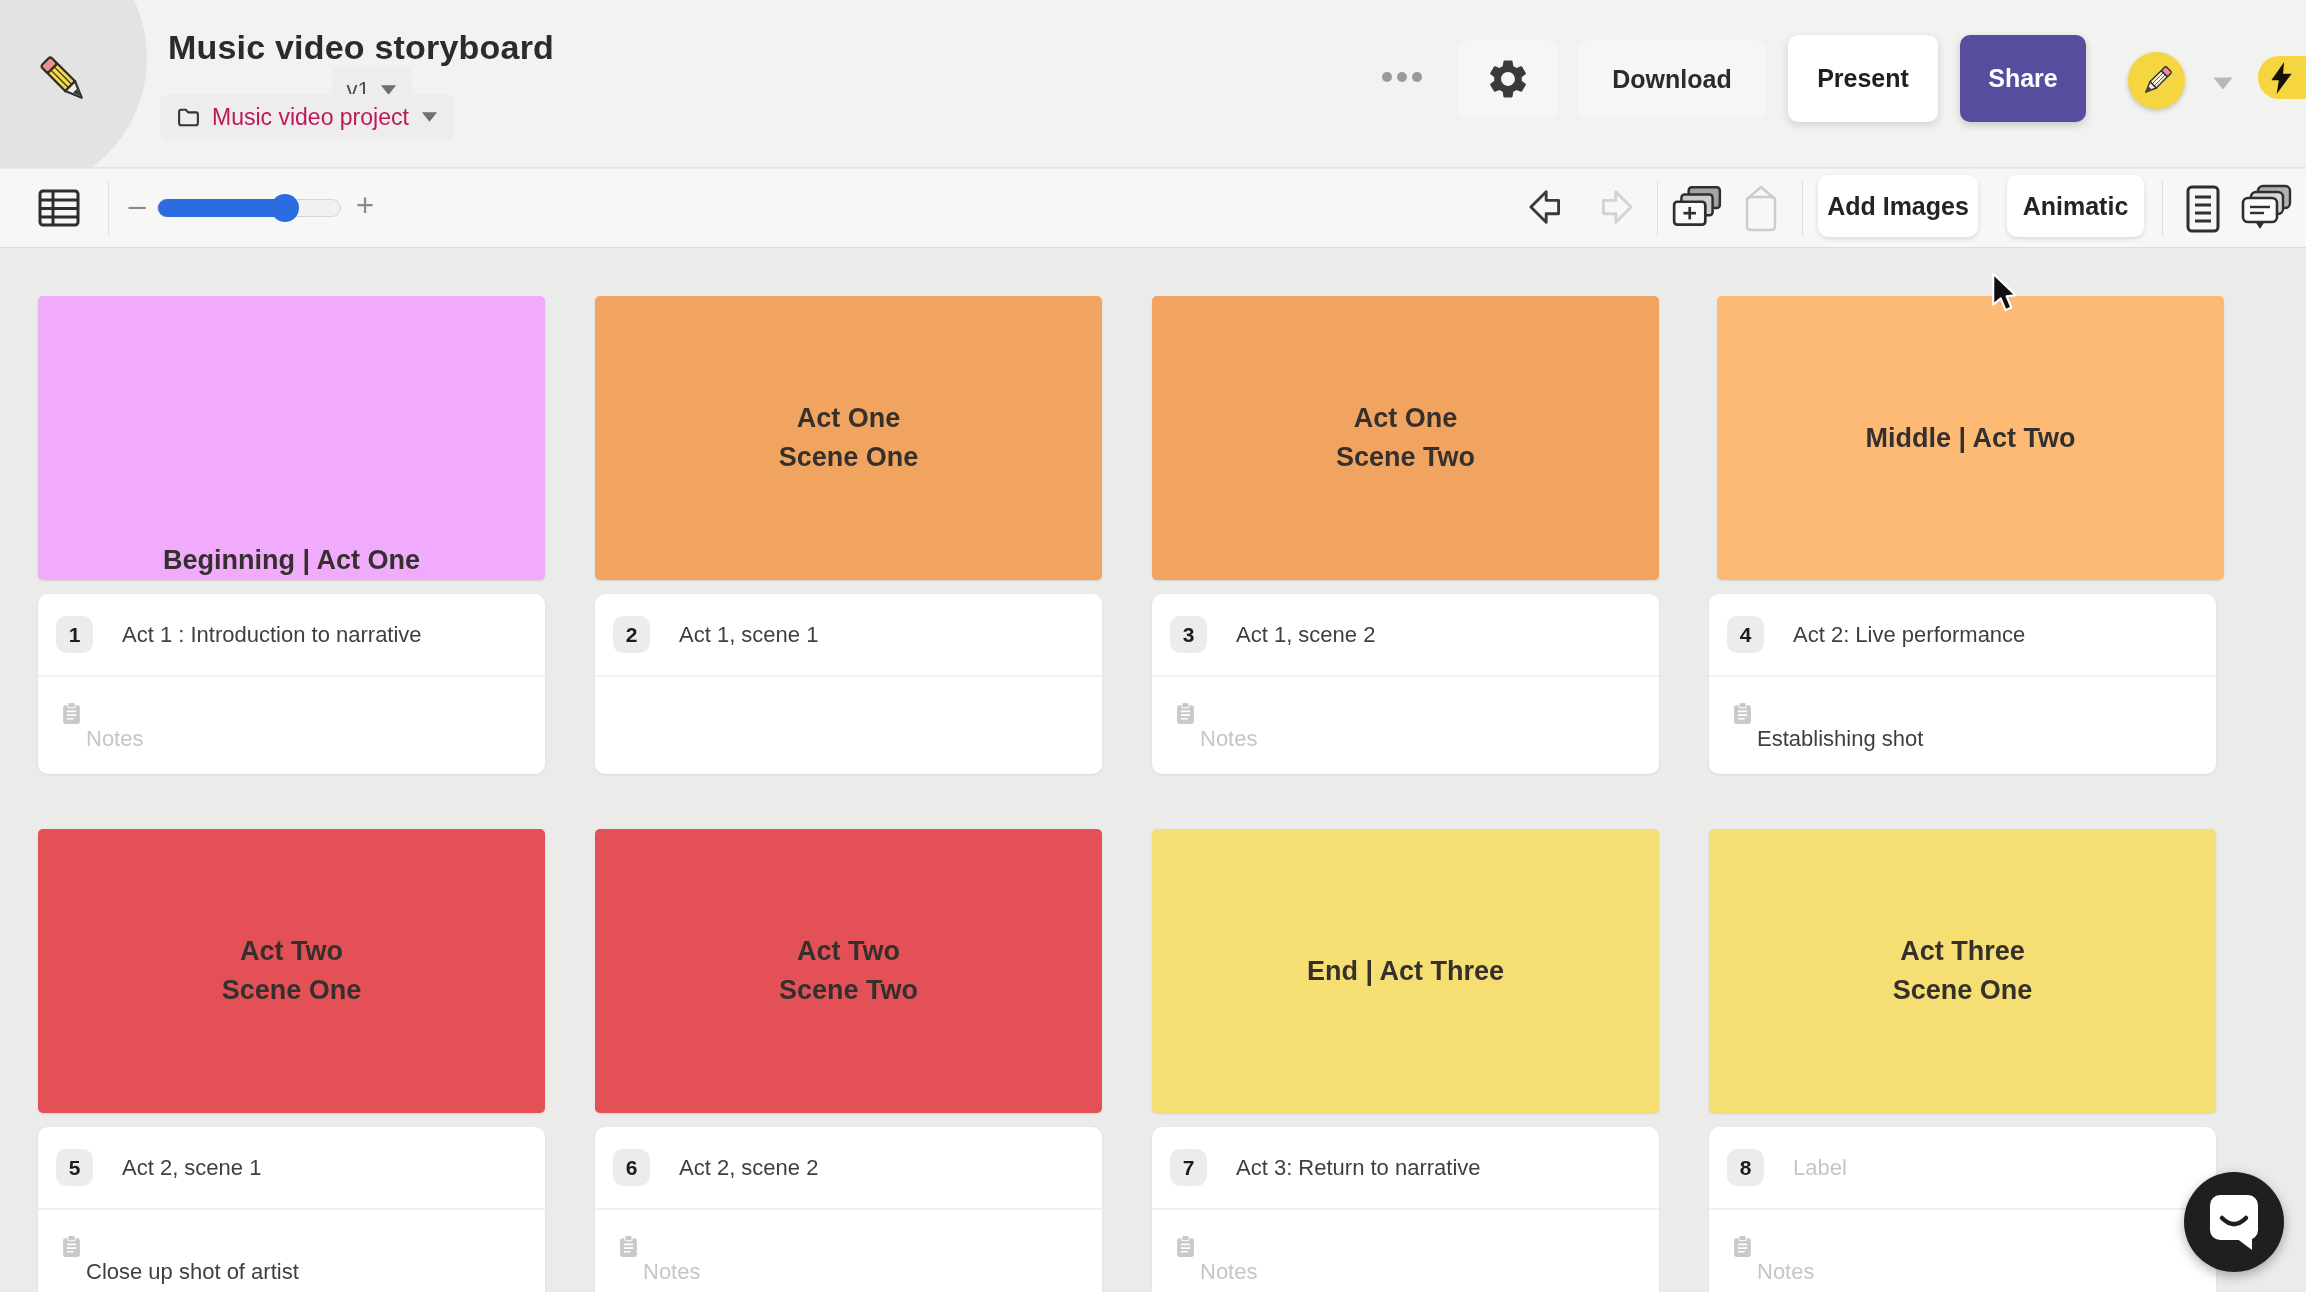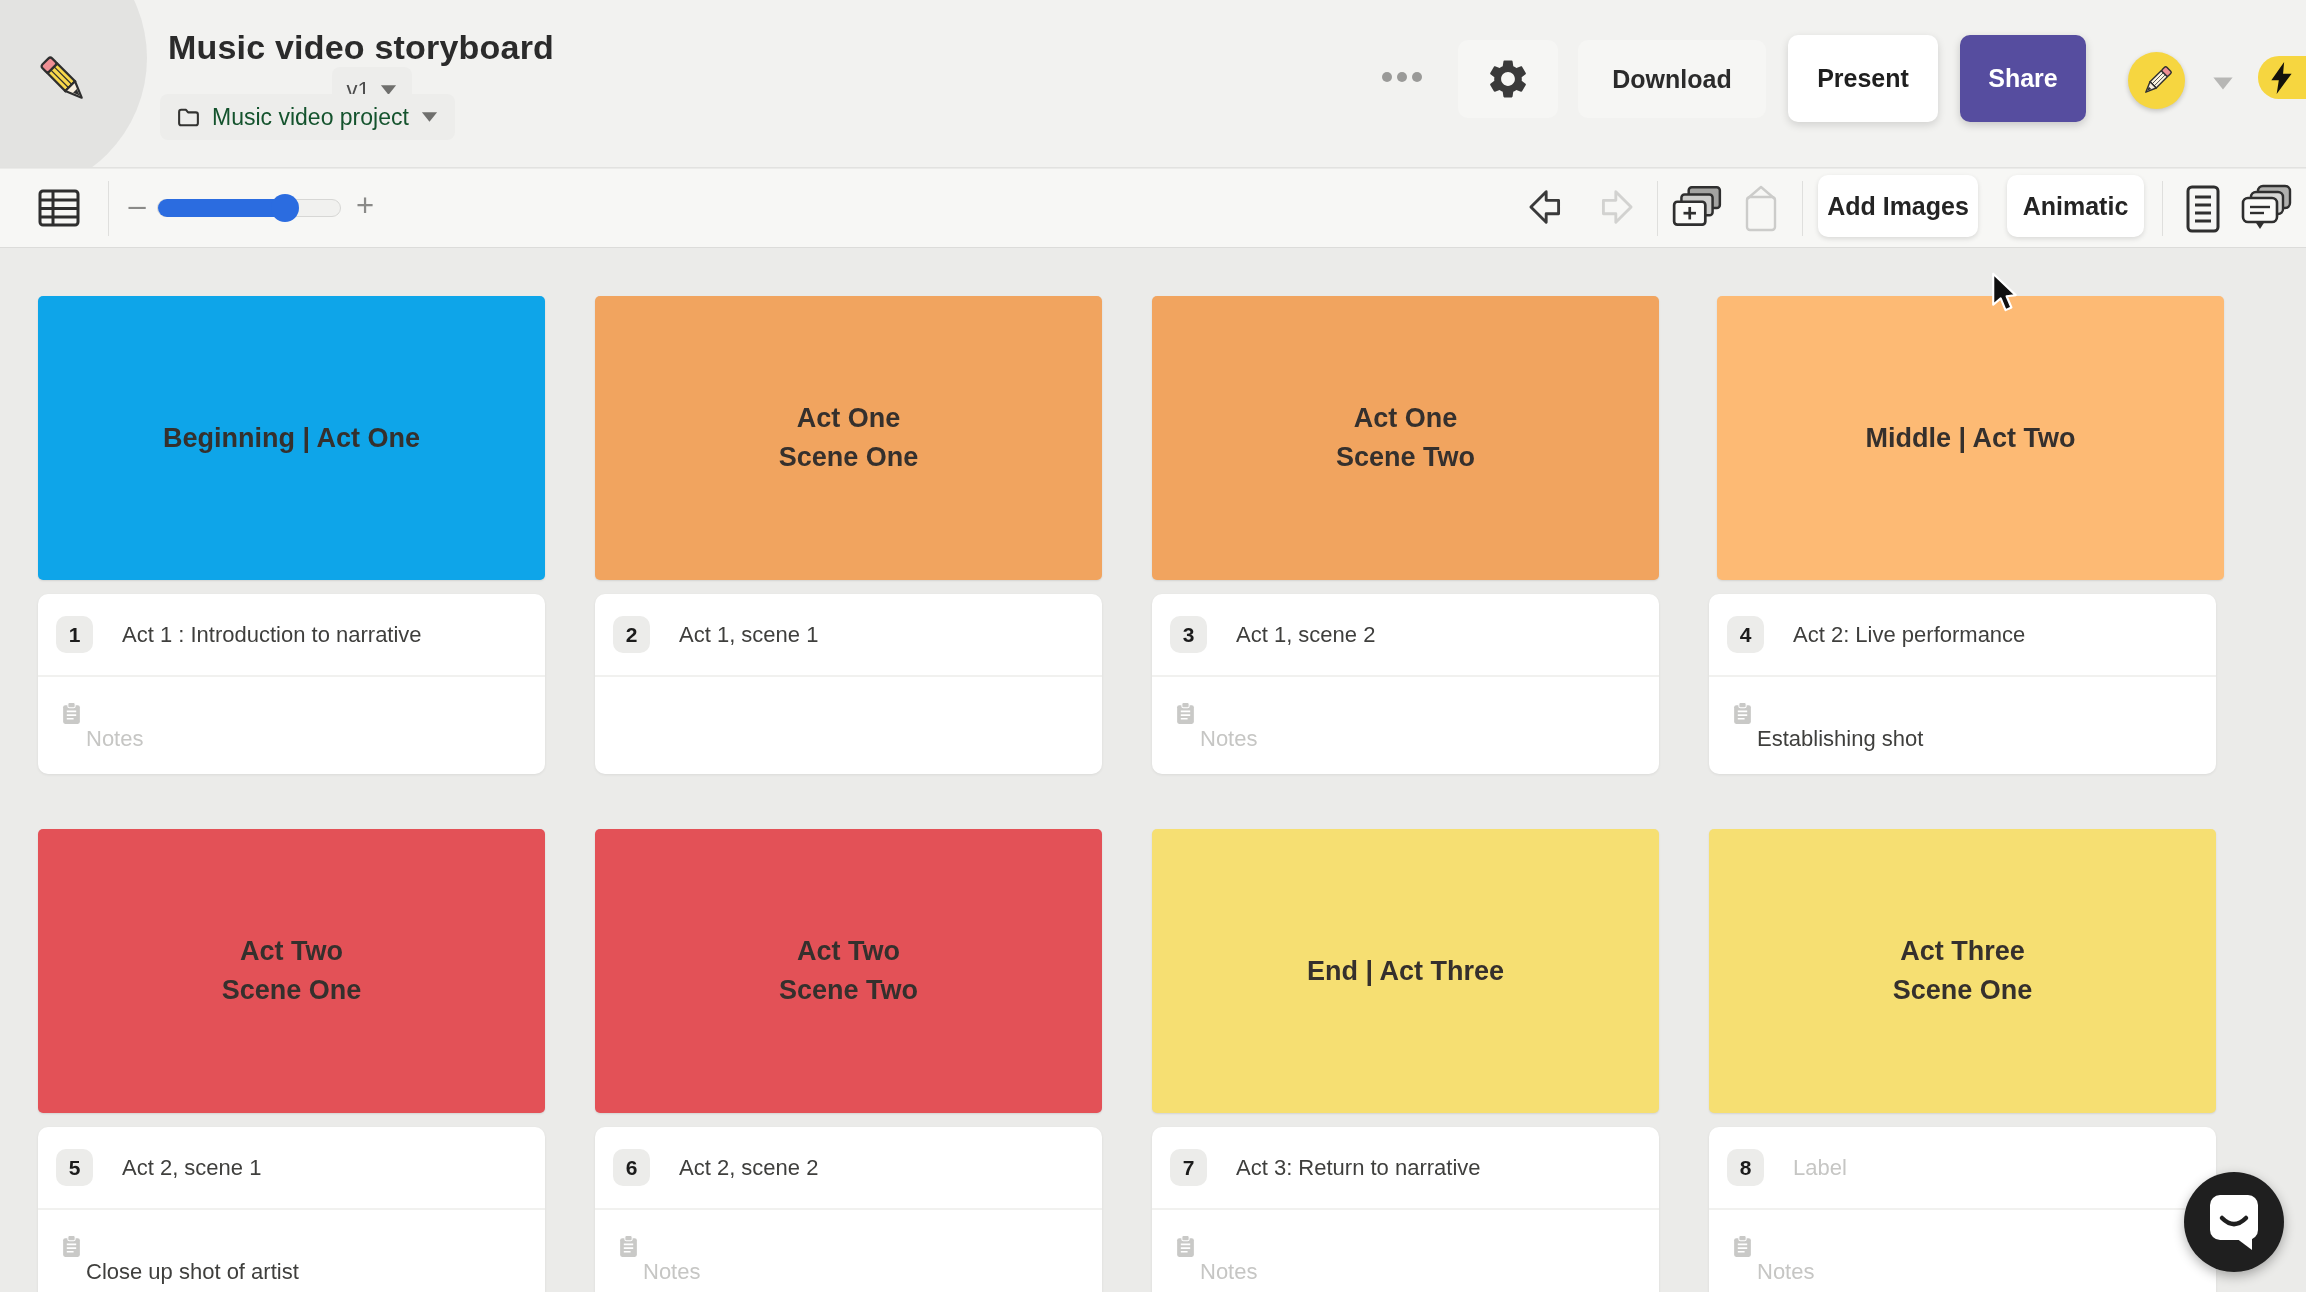--- a/index.html
+++ b/index.html
@@ -10,21 +10,21 @@
   .header { position:absolute; left:0; top:0; width:2306px; height:168px;
             background:#f2f2f0; border-bottom:1px solid #e2e2e0; overflow:hidden; z-index:5; }
   .logo-circle { position:absolute; left:-125px; top:-78px; width:272px; height:272px;
                  border-radius:50%; background:#e3e3e1; }
   .logo-pencil { position:absolute; left:34px; top:50px; width:60px; height:60px; }
   .title-row { position:absolute; left:168px; top:28px; display:flex; align-items:center;flex-direction:column; }
   .page-title { font-size:34px; font-weight:700; color:#2b2b2b; letter-spacing:.2px; }
   .chip { display:inline-flex; align-items:center; background:#ededeb; border-radius:8px; }
   .version-chip { margin-left:22px; height:45px; padding:0 14px; gap:9px; font-size:22px; color:#4c4c4c; }
   .project-chip { position:absolute; left:160px; top:94px; height:46px; padding:0 16px; gap:11px;
-                  font-size:23px; color:#14532d; }
+                  font-size:23px; color:#be185d; }
   .caret { width:19px; height:12px; }
   .caret path { fill:#6f6f6d; }
   .caret.light path { fill:#b7b7b5; }
   .ellipsis { position:absolute; left:1382px; top:72px; display:flex; gap:5px; }
   .ellipsis i { width:10px; height:10px; border-radius:50%; background:#9a9a98; }
   .hbtn { position:absolute; display:flex; align-items:center; justify-content:center;
           border-radius:10px; font-size:25px; font-weight:700; cursor:default; }
   .gear-btn { left:1458px; top:40px; width:100px; height:78px; background:#f6f6f4; }
   .download-btn { left:1578px; top:40px; width:188px; height:78px; background:#f6f6f4; color:#2b2b2b; }
   .present-btn { left:1788px; top:35px; width:150px; height:87px; background:#ffffff;
@@ -216,21 +216,21 @@
       <rect x="3" y="14" width="34" height="24" rx="5" fill="#fbfbf9" stroke="#2f2f2f" stroke-width="2.6"></rect>
       <path d="M15 37.2 L25 37.2 L20 45 Z" fill="#2f2f2f"></path>
       <line x1="10" y1="23" x2="30" y2="23" stroke="#2f2f2f" stroke-width="2.4"></line>
       <line x1="10" y1="29" x2="24" y2="29" stroke="#2f2f2f" stroke-width="2.4"></line>
     </svg>
   </div>
 </nav>
 
 <main id="card-grid">
   <article class="card" style="left: 38px; top: 296px;">
-    <div class="card-img" style="background: #0ea5e9;">
+    <div class="card-img" style="background: #f0abfc; align-items: flex-end;">
       <div class="card-title">
           <div>Beginning | Act One</div>
         </div>
     </div>
     <div class="card-panel">
       <div class="label-row">
         <span class="badge">1</span>
         <span class="card-label">Act 1 : Introduction to narrative</span>
       </div>
       <div class="notes-row">

